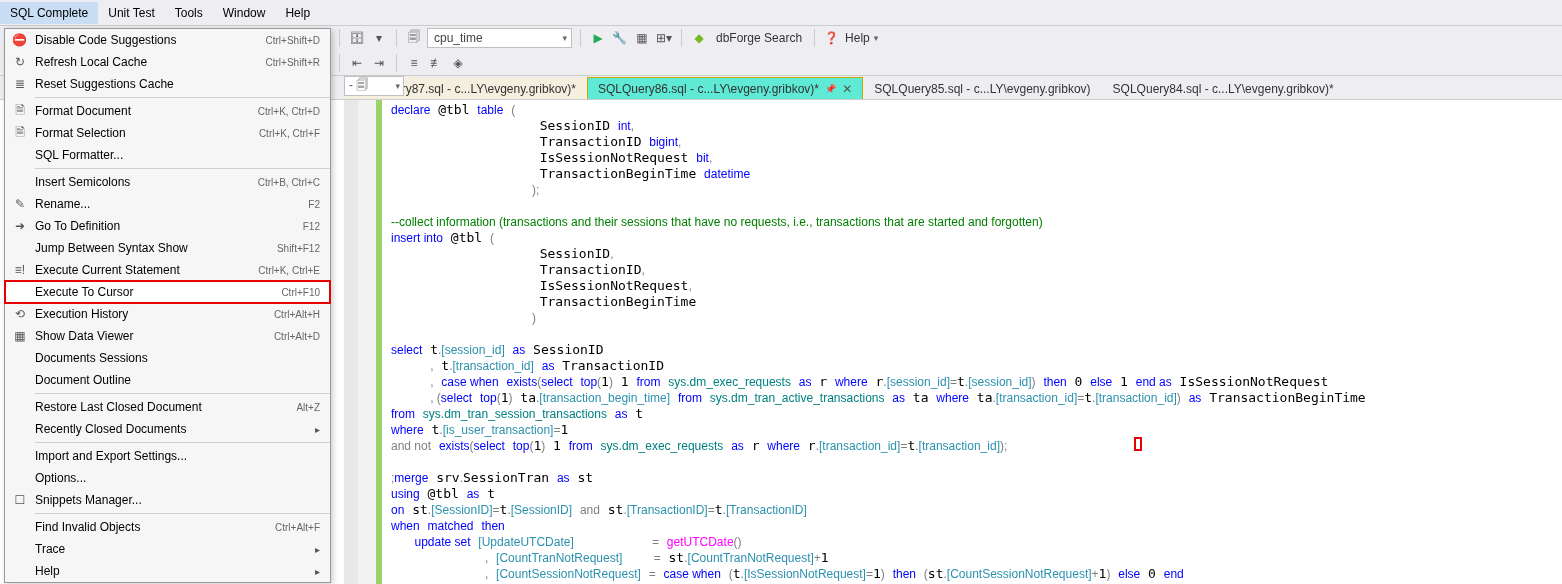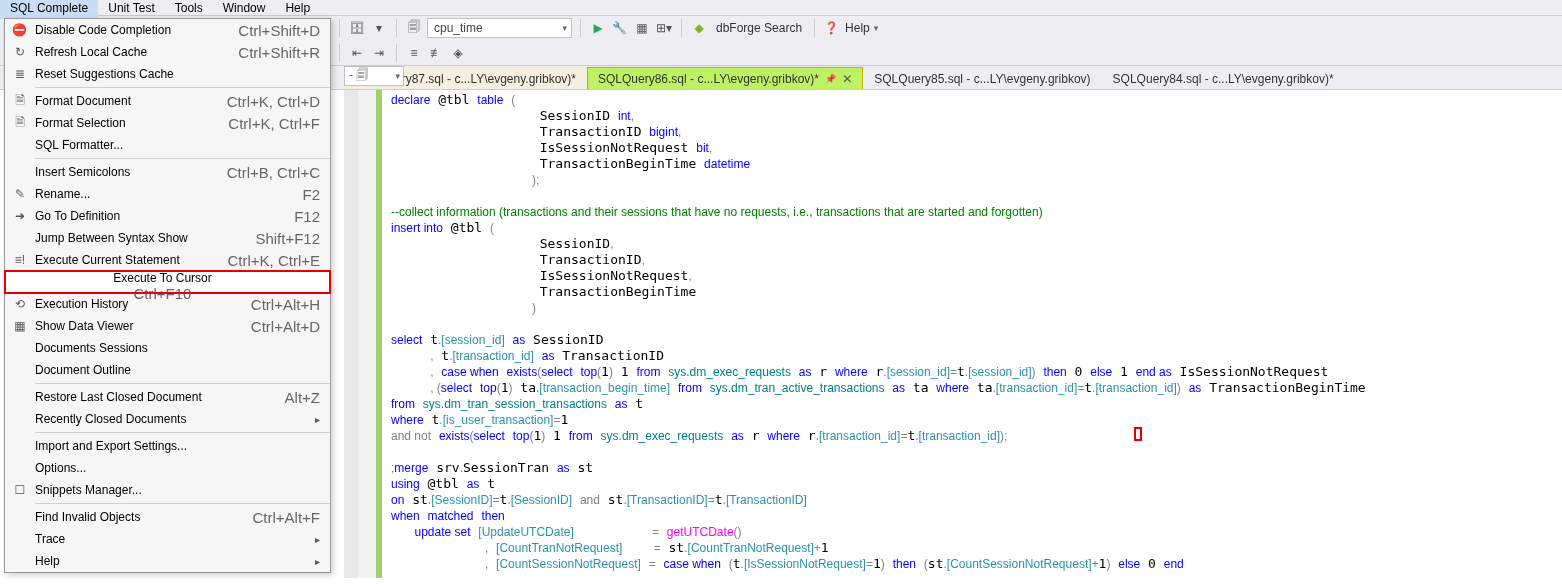--- a/index.html
+++ b/index.html
@@ -1,40 +1,40 @@
 <!DOCTYPE html>
 <html><head>
 <meta charset="utf-8">
 <style>
 * { margin:0; padding:0; box-sizing:border-box; font-family:"Segoe UI",Arial,sans-serif; font-size:12px; }
 body { width:1562px; height:584px; background:#fff; overflow:hidden; position:relative; }
-.topbar { height:16px; background:#eeeef2; display:flex; align-items:center; border-bottom:1px solid #ccc; }
+.topbar { height:26px; background:#eeeef2; display:flex; align-items:center; border-bottom:1px solid #ccc; }
 .topbar .m { padding:0 10px; line-height:22px; color:#000; }
 .toolbar-area { height:50px; background:#eeeef2; border-bottom:1px solid #ccc; display:flex; }
 .toolbar-left { width:331px; }
 .toolbar-right { flex:1; display:flex; flex-direction:column; }
 .tb-row { height:25px; display:flex; align-items:center; padding:0 4px; gap:4px; }
 .sep { width:1px; height:18px; background:#ccc; margin:0 4px; }
 .tb-ico { width:18px; height:18px; display:flex; align-items:center; justify-content:center; color:#555; border-radius:2px; }
 .combo { height:20px; background:#fff; border:1px solid #c0c0c0; padding:0 18px 0 6px; display:flex; align-items:center; position:relative; color:#444; }
 .combo::after { content:"▾"; position:absolute; right:4px; font-size:9px; color:#666; }
 .tabs { height:24px; background:#eeeef2; display:flex; align-items:flex-end; padding-left:344px; border-bottom:1px solid #ccc; }
 .tab { height:22px; padding:0 10px; display:flex; align-items:center; gap:6px; color:#333; border:1px solid transparent; border-bottom:none; }
 .tab.bg1 { background:#f5efe0; }
-.tab.active { background:#bef264; border-color:#c9a800; }
+.tab.active { background:#5eead4; border-color:#c9a800; }
 .tab .pin { font-size:9px; color:#666; }
 .tab .cls { font-size:12px; color:#555; }
 .main { position:relative; height:488px; }
 .menu-pop { position:absolute; left:4px; top:-72px; width:327px; background:#f6f6f6; border:1px solid #999; box-shadow:2px 2px 6px rgba(0,0,0,.2); z-index:50; }
 .menu-pop .row { height:22px; display:flex; align-items:center; padding-right:10px; }
 .menu-pop .ic { width:30px; display:flex; align-items:center; justify-content:center; color:#555; }
 .menu-pop .lbl { flex:1; color:#000; }
-.menu-pop .sc { color:#666; font-size:15px; }
+.menu-pop .sc { color:#666; font-size:10px; }
 .menu-pop .hr { height:1px; background:#d0d0d0; margin:2px 0 2px 30px; }
-.menu-pop .row.hl { outline:2px solid #e60000; outline-offset:-1px; background:#fff;flex-direction:column; }
+.menu-pop .row.hl { outline:2px solid #e60000; outline-offset:-1px; background:#fff; }
 .menu-pop .arr::after { content:"▸"; font-size:10px; color:#555; margin-left:6px; }
 .editor { position:absolute; left:344px; right:0; top:0; bottom:0; background:#fff; display:flex; }
 .bp { width:14px; background:#e8e8e8; }
 .gut { width:18px; background:#f2f2f2; }
 .chg { width:6px; background:#9bd36a; }
 .code { flex:1; padding:2px 0 0 9px; font-family:Consolas,monospace; font-size:13px; line-height:16px; white-space:pre; color:#000; position:relative; }
 .k{color:#0000ff}.f{color:#ff00ff}.s{color:#008080}.t{color:#2b91af}.c{color:#008000}.g{color:#808080}
 .cursor{position:absolute;border:2px solid #e60000;width:8px;height:14px;left:752px;top:337px}
 .procombo { position:absolute; left:344px; top:-24px; width:60px; height:20px; background:#fff; border:1px solid #c0c0c0; display:flex; align-items:center; padding:0 14px 0 4px; font-size:11px; color:#555; }
 .procombo::after{content:"▾";position:absolute;right:3px;font-size:9px;color:#666}
@@ -103,21 +103,21 @@
 </div>
 
 <div class="main">
   <div class="procombo">
       <span>- 🗐</span>
     </div>
 
   <div class="menu-pop" id="ctxmenu">
       <div class="row">
         <div class="ic">⛔</div>
-        <div class="lbl">Disable Code Completion</div>
+        <div class="lbl">Disable Code Suggestions</div>
         <div class="sc">Ctrl+Shift+D</div>
       </div>
       <div class="row">
         <div class="ic">↻</div>
         <div class="lbl">Refresh Local Cache</div>
         <div class="sc">Ctrl+Shift+R</div>
       </div>
       <div class="row">
         <div class="ic">≣</div>
         <div class="lbl">Reset Suggestions Cache</div>

